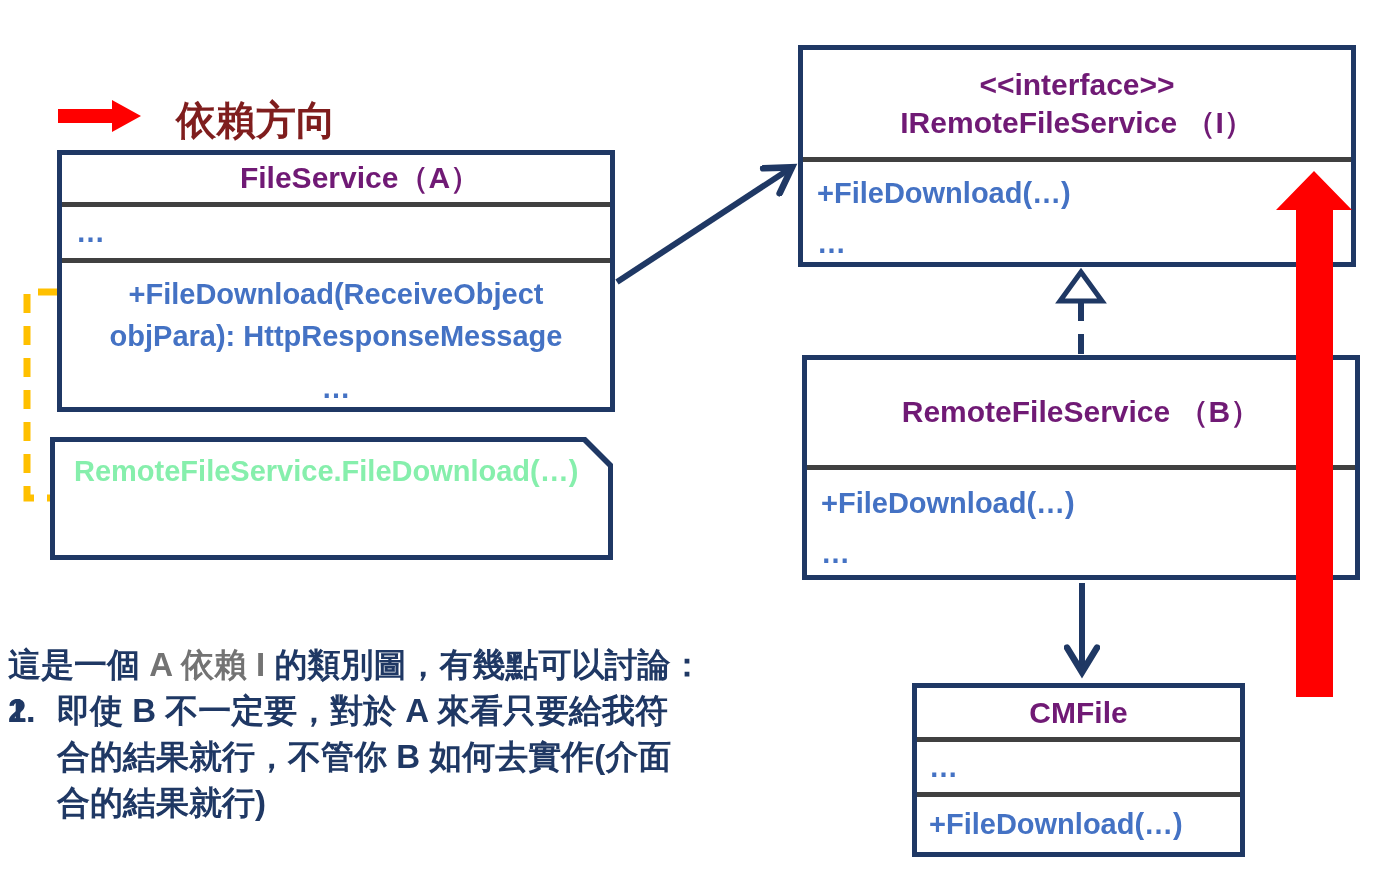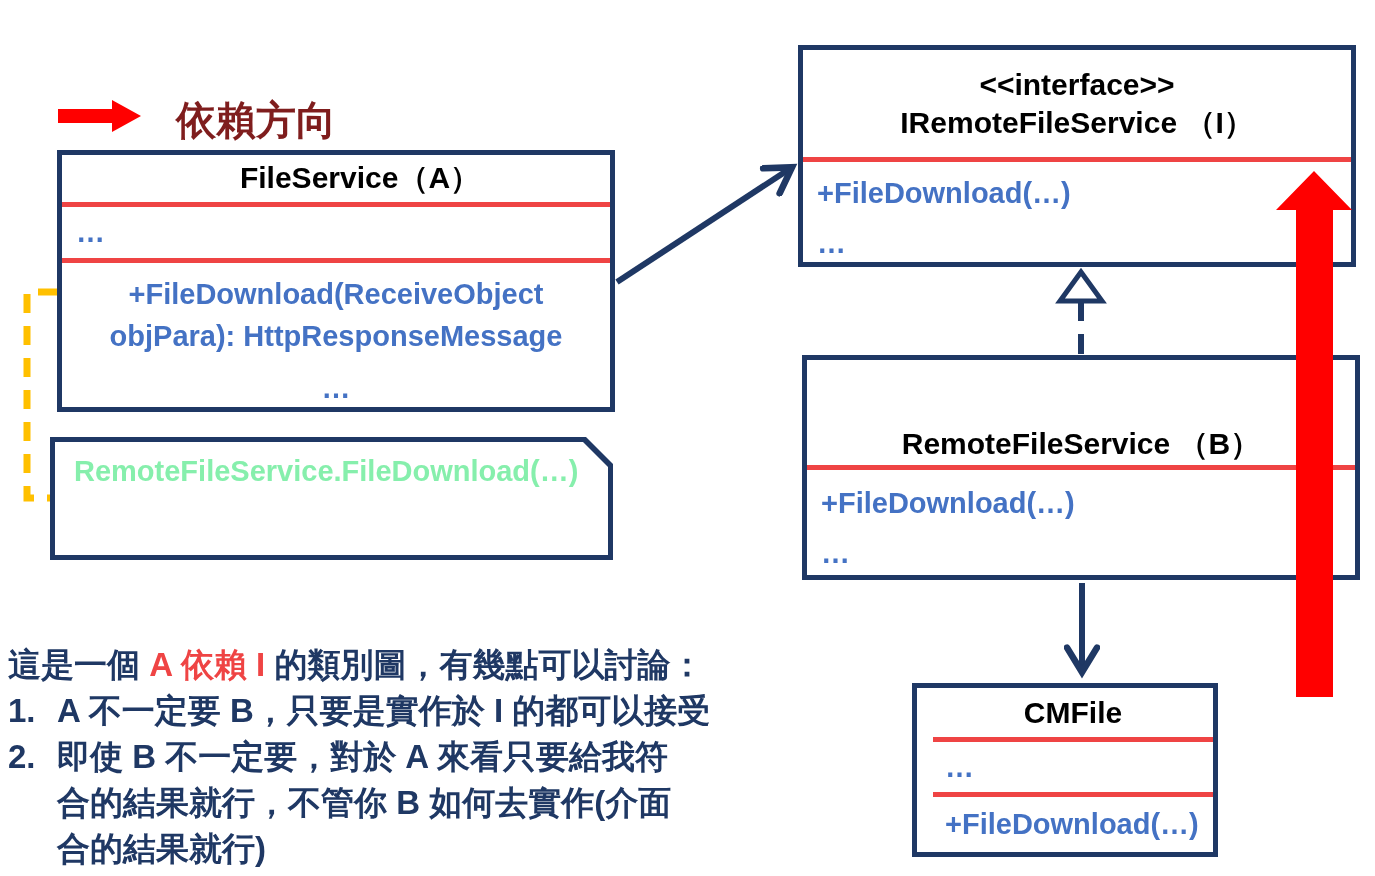--- a/index.html
+++ b/index.html
@@ -7,44 +7,44 @@
     width:1375px;height:876px;position:relative;overflow:hidden;
     font-family:"Liberation Sans","DejaVu Sans",sans-serif;
     font-weight:bold;
   }
   
   .uml-box{
     position:absolute;background:#ffffff;border:5px solid #1F3864;
     box-sizing:border-box;z-index:1;color:#4472C4;
   }
   .sec{box-sizing:border-box;overflow:hidden;}
-  .sec + .sec{border-top:5px solid #ef4444;}
+  .sec + .sec{border-top:5px solid #404040;}
   .sec-title{display:flex;align-items:center;justify-content:center;text-align:center;
-    font-size:30px;color:#000000;flex-direction:column;}
+    font-size:30px;color:#701a75;flex-direction:column;}
   .sec-left{display:flex;align-items:center;font-size:29px;padding-left:14px;color:#4472C4;}
   .sec-methods{font-size:29px;padding:10px 14px 0 14px;color:#4472C4;}
   
   .note-outer{
     position:absolute;left:50px;top:437px;width:563px;height:123px;background:#1F3864;
     clip-path:polygon(0 0, calc(100% - 27px) 0, 100% 27px, 100% 100%, 0 100%);z-index:1;
   }
   .note-inner{
     position:absolute;left:5px;top:5px;right:5px;bottom:5px;background:#ffffff;
     clip-path:polygon(0 0, calc(100% - 25px) 0, 100% 25px, 100% 100%, 0 100%);
   }
   .note-text{
     position:absolute;left:24px;top:14px;width:525px;
     font-size:29px;line-height:41px;color:#86efac;word-break:break-all;
   }
   
   .legend-label{position:absolute;left:176px;top:93px;font-size:40px;color:#7f1d1d;white-space:nowrap;}
   
   .annotation{position:absolute;left:8px;top:642px;width:720px;color:#1F3864;
     font-size:33px;line-height:46px;white-space:nowrap;z-index:1;}
-  .annotation .red{color:#ef4444;}
+  .annotation .red{color:#737373;}
   .ann-item{position:relative;padding-left:49px;}
   .ann-num{position:absolute;left:0;top:0;}
   
   svg.overlay{position:absolute;left:0;top:0;z-index:5;}
 </style>
 </head>
 <body>
 
 <div class="legend-label">依賴方向</div>
 
@@ -66,30 +66,30 @@
     <span>&lt;&lt;interface&gt;&gt;</span>
     <span>IRemoteFileService （I）</span>
   </div>
   <div class="sec sec-methods" style="height:105px;line-height:50px;padding-top:6px;">
     <div>+FileDownload(…)</div>
     <div>…</div>
   </div>
 </div>
 
 <div class="uml-box" style="left:802px;top:355px;width:558px;height:225px;">
-  <div class="sec sec-title" style="height:105px;justify-content:flex-end;">
+  <div class="sec sec-title" style="height:105px;">
     <span>RemoteFileService （B）</span>
   </div>
   <div class="sec sec-methods" style="height:110px;line-height:50px;padding-top:8px;">
     <div>+FileDownload(…)</div>
     <div>…</div>
   </div>
 </div>
 
-<div class="uml-box" style="left:912px;top:683px;width:306px;height:174px;padding-left:16px;">
+<div class="uml-box" style="left:912px;top:683px;width:333px;height:174px;">
   <div class="sec sec-title" style="height:49px;">
     <span>CMFile</span>
   </div>
   <div class="sec sec-left" style="height:55px;padding-left:12px;">
     <span>…</span>
   </div>
   <div class="sec sec-left" style="height:60px;padding-left:12px;">
     <span>+FileDownload(…)</span>
   </div>
 </div>
@@ -98,21 +98,20 @@
   <div class="note-inner"></div>
   <div class="note-text">RemoteFileService.FileDownload(…)</div>
 </div>
 
 <div class="annotation">
   <div>
     <span>這是一個 </span><span class="red">A 依賴 I</span><span> 的類別圖，有幾點可以討論：</span>
   </div>
   <div class="ann-item">
     <span class="ann-num">1.</span>
-    <span>A 不一定要 B，只要是實作於 I 的都可以接受</span>
   </div>
   <div class="ann-item">
     <span class="ann-num">2.</span>
     <span>即使 B 不一定要，對於 A 來看只要給我符</span>
   </div>
   <div class="ann-item">
     <span>合的結果就行，不管你 B 如何去實作(介面</span>
   </div>
   <div class="ann-item">
     <span>合的結果就行)</span>

